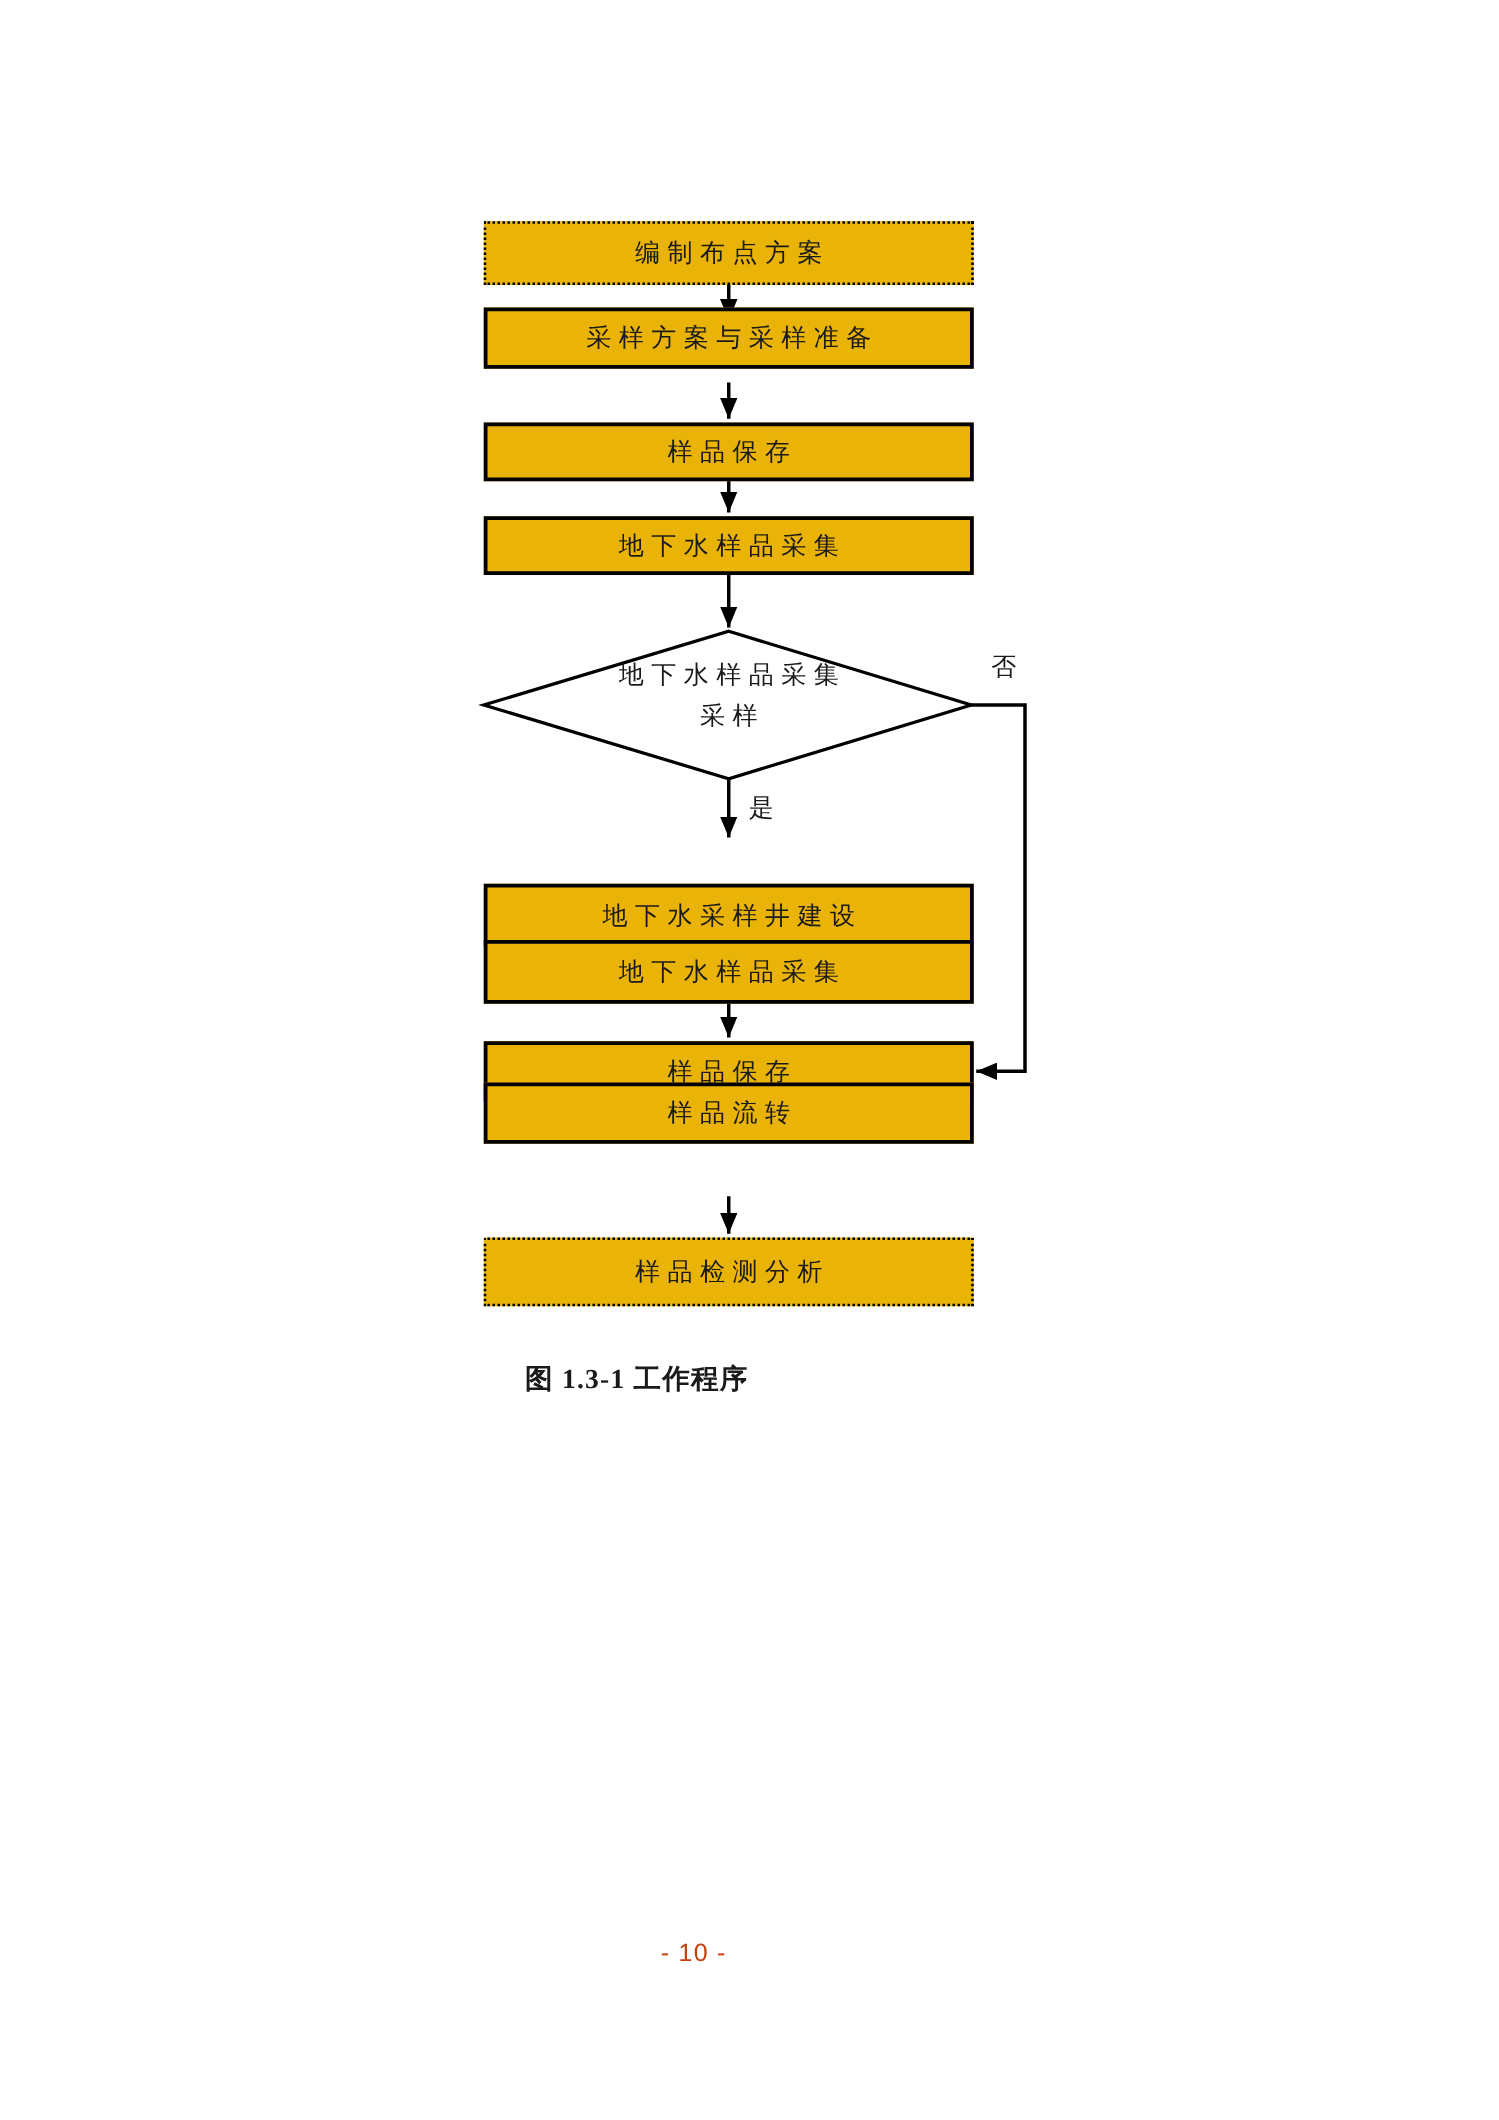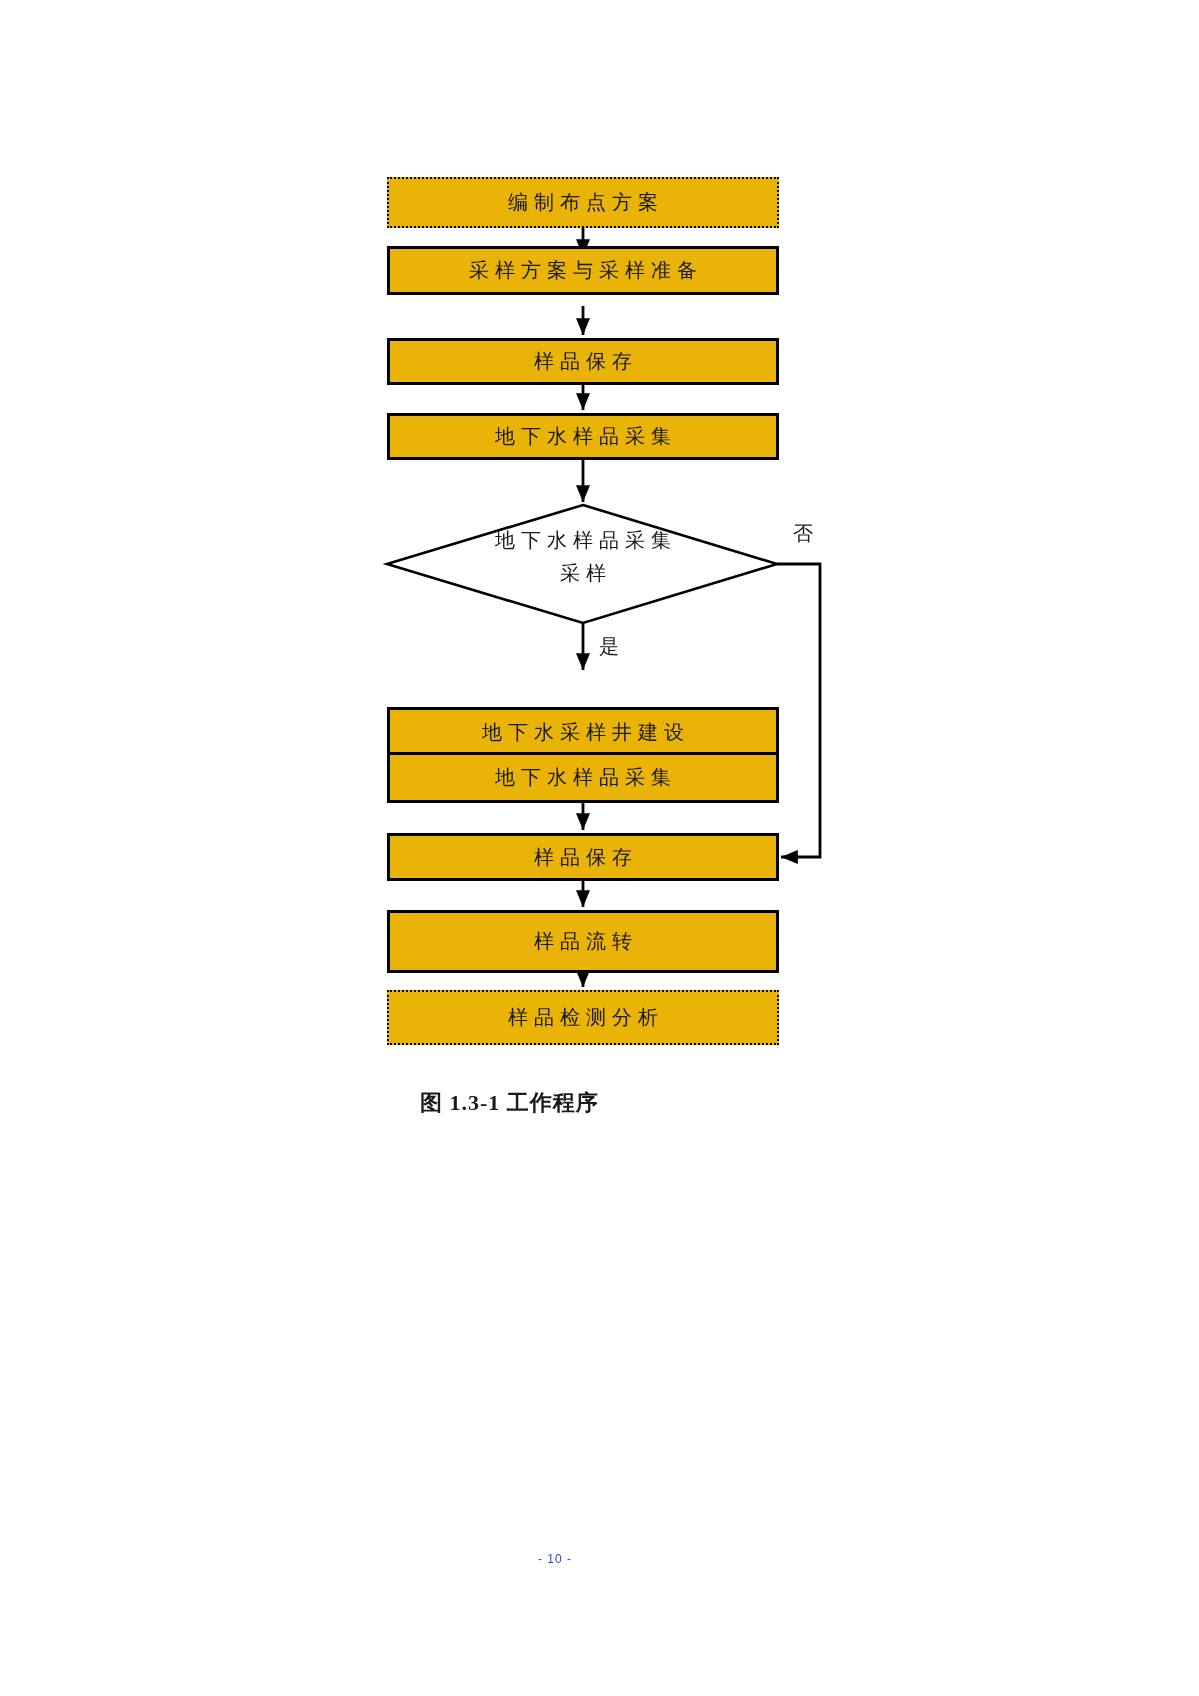--- a/index.html
+++ b/index.html
@@ -68,23 +68,23 @@
     letter-spacing: 1px;
     z-index: 2;
   }
   .page-number {
     position: absolute;
     left: 0;
     top: 1552px;
     width: 1110px;
     text-align: center;
     font-family: "Liberation Sans", sans-serif;
-    font-size: 12px;
+    font-size: 20px;
     letter-spacing: 1px;
-    color: #1d4ed8;
+    color: #c2410c;
     z-index: 2;
   }
 </style>
 </head>
 <body>
 
 <div class="page">
 
   <svg class="connector-layer" viewBox="0 0 1199 1696" xmlns="http://www.w3.org/2000/svg">
     <defs>
@@ -123,21 +123,21 @@
 
   <span class="edge-label yes">是</span>
   <span class="edge-label no">否</span>
 
   <div class="flow-node solid" style="top:707px; height:50px;">地下水采样井建设</div>
 
   <div class="flow-node solid" style="top:752px; height:51px;">地下水样品采集</div>
 
   <div class="flow-node solid" style="top:833px; height:48px;">样品保存</div>
 
-  <div class="flow-node solid" style="top:910px; height:63px;">样品流转</div>
+  <div class="flow-node solid" style="top:866px; height:49px;">样品流转</div>
 
   <div class="flow-node dashed" style="top:990px; height:55px;">样品检测分析</div>
 
   <div class="figure-caption">图 1.3-1 工作程序</div>
 
   <div class="page-number">- 10 -</div>
 
 </div>
 
 </body></html>

